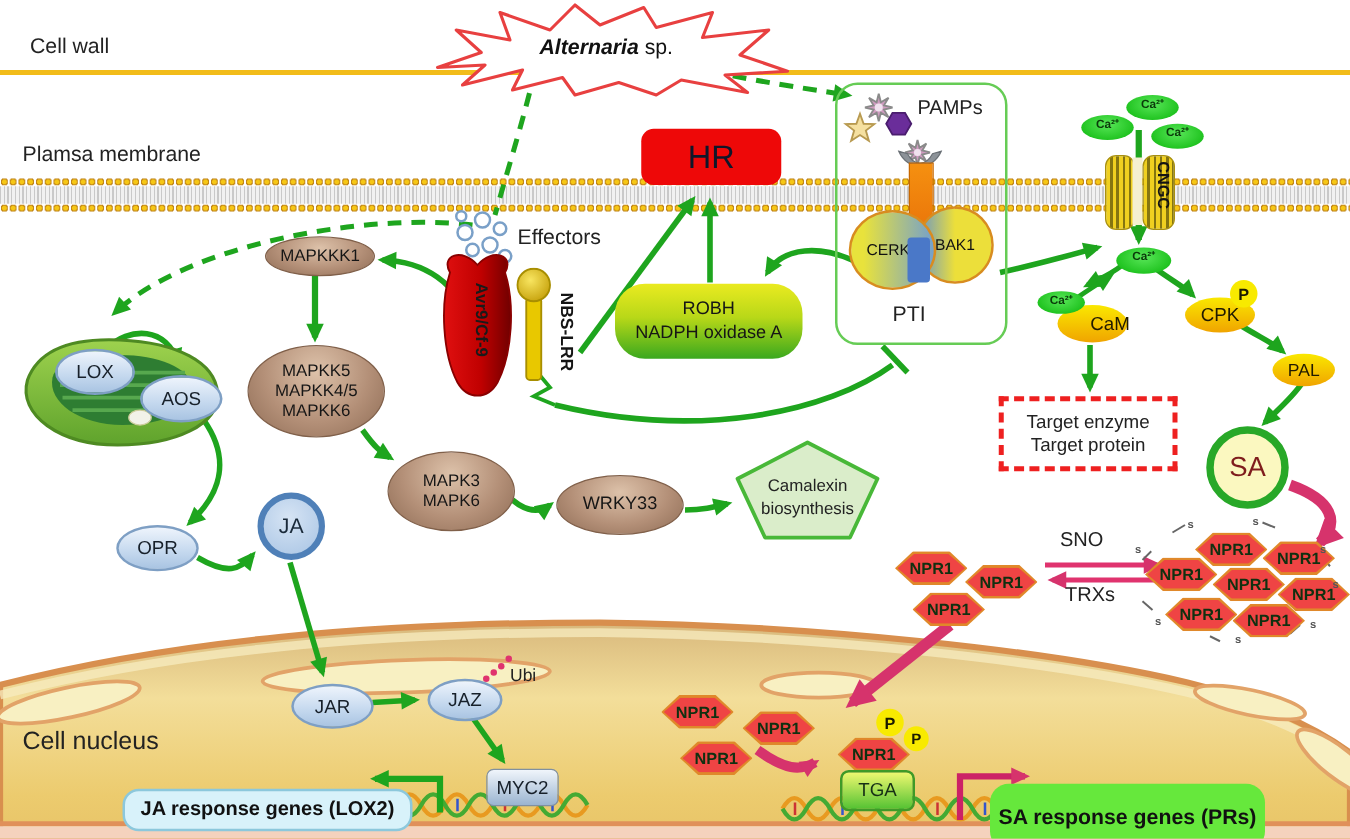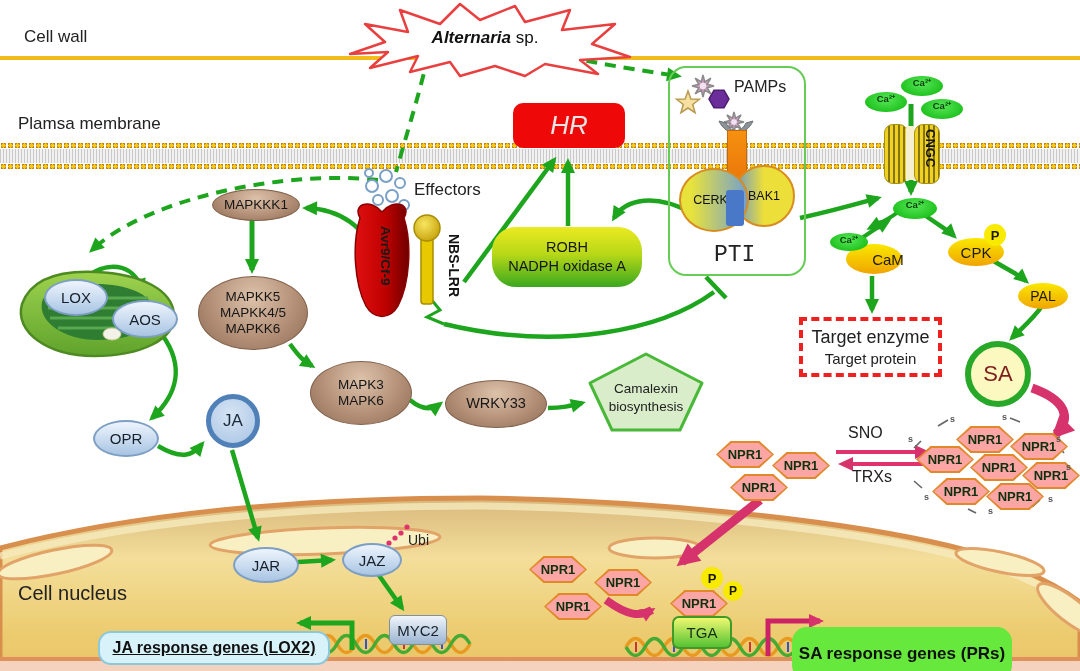--- a/index.html
+++ b/index.html
@@ -15,21 +15,21 @@
         border:2px solid #7e9fc4;border-radius:50%;display:flex;align-items:center;justify-content:center;color:#17202a;}
   .gold{position:absolute;background:linear-gradient(180deg,#fae800 0%, #f0a400 100%);
         border-radius:50%;display:flex;align-items:center;justify-content:center;color:#201a00;}
   .ca{position:absolute;background:radial-gradient(ellipse at 50% 38%, #58e658 0%, #21c421 70%, #12a412 100%);
       border-radius:50%;display:flex;align-items:flex-start;justify-content:center;
       font-size:9.5px;font-weight:bold;color:#0a3a0a;}
   .pcircle{position:absolute;background:#f8ea00;border-radius:50%;display:flex;align-items:center;justify-content:center;font-weight:bold;color:#1a1a00;}
   .hex{position:absolute;width:58px;height:27px;}
   .hex-outer{position:absolute;inset:0;background:#e0882a;
      clip-path:polygon(25% 0,75% 0,100% 50%,75% 100%,25% 100%,0 50%);}
-  .hex-inner{position:absolute;inset:2px;background:#fca5a5;
+  .hex-inner{position:absolute;inset:2px;background:#ef4444;
      clip-path:polygon(25% 0,75% 0,100% 50%,75% 100%,0 50%,25% 0);
      clip-path:polygon(25% 0,75% 0,100% 50%,75% 100%,25% 100%,0 50%);
      display:flex;align-items:center;justify-content:center;font-size:13px;font-weight:bold;color:#103010;}
   .vtext{position:absolute;transform:rotate(90deg);transform-origin:top left;white-space:nowrap;color:#141414;}
   .sbond{position:absolute;font-size:9px;color:#555;font-weight:bold;}
   .membrane{position:absolute;left:0;top:142px;width:1080px;height:28px;}
   .mem-dots{height:7px;background-image:radial-gradient(circle at 3.5px 3.5px, #f6c715 0 2.1px, #c08418 2.1px 2.9px, transparent 3px);background-size:7px 7px;background-repeat:repeat-x;}
   .mem-mid{height:14px;background:repeating-linear-gradient(90deg,#c9c9c9 0 1px,#f1f1f1 1px 3px);}
   .genebox{position:absolute;display:flex;align-items:center;justify-content:center;font-weight:bold;color:#111;}
 </style>
@@ -167,26 +167,26 @@
   <div class="abs" style="left:330px;top:2px;width:310px;height:76px;z-index:10;">
     <svg width="310" height="76" viewBox="0 0 310 76" style="position:absolute;left:0;top:0;">
       <polygon points="20,52 55,40 35,22 78,30 70,8 110,22 130,2 150,18 185,4 195,20 240,8 232,28 285,22 262,42 300,55 250,58 268,72 215,62 195,74 165,64 130,74 120,60 80,70 88,54 40,66 58,50" fill="#ffffff" stroke="#e84040" stroke-width="2.5" stroke-linejoin="round"></polygon>
     </svg>
     <div class="abs" style="left:0;top:26px;width:310px;text-align:center;font-size:17px;color:#111;">
       <span style="font-style:italic;font-weight:600;">Alternaria</span><span> sp.</span>
     </div>
   </div>
 
   <div class="abs" style="left:513px;top:103px;width:112px;height:45px;background:#ee0808;border-radius:10px;display:flex;align-items:center;justify-content:center;z-index:10;">
-    <span style="font-size:26px;color:#e5e5e5;font-style:italic;">HR</span>
+    <span style="font-size:26px;color:#0f172a;">HR</span>
   </div>
 
   <div class="abs" style="left:668px;top:66px;width:134px;height:206px;border:2.5px solid #66cc55;border-radius:18px;z-index:9;"></div>
   <div class="lbl" style="left:734px;top:78px;font-size:16px;z-index:10;">PAMPs</div>
-  <div class="lbl" style="left:714px;top:242px;font-size:23px;z-index:10;font-family:Liberation Mono, monospace;">PTI</div>
+  <div class="lbl" style="left:714px;top:242px;font-size:17px;z-index:10;">PTI</div>
 
   <svg class="abs" style="left:668px;top:60px;z-index:10;" width="134" height="90" viewBox="0 0 134 90">
     <g transform="translate(35,26)">
       <path d="M0,-11 L1.7,-4.2 L7.8,-7.8 L4.2,-1.7 L11,0 L4.2,1.7 L7.8,7.8 L1.7,4.2 L0,11 L-1.7,4.2 L-7.8,7.8 L-4.2,1.7 L-11,0 L-4.2,-1.7 L-7.8,-7.8 L-1.7,-4.2 Z" fill="#cf9cc0" stroke="#8a8a8a" stroke-width="1.5"></path>
         <circle r="3.2" fill="#f0e2ee"></circle>
       </g>
     <g transform="translate(51,39)">
       <polygon points="10,0 5,8.7 -5,8.7 -10,0 -5,-8.7 5,-8.7" fill="#6a2d9a" stroke="#4a1d6e" stroke-width="1.5"></polygon>
       </g>
     <g transform="translate(20,43)">
@@ -241,21 +241,21 @@
     <span>P</span>
     </div>
   <div class="gold" style="left:1018px;top:283px;width:50px;height:26px;z-index:10;">
     <span style="font-size:14px;">PAL</span>
     </div>
   <div class="abs" style="left:965px;top:341px;width:66px;height:66px;border-radius:50%;background:#fbf8c0;border:6px solid #28a828;display:flex;align-items:center;justify-content:center;box-sizing:border-box;z-index:10;">
     <span style="font-size:22px;color:#7f1d1d;">SA</span>
     </div>
 
   <div class="abs" style="left:799px;top:317px;width:135px;height:52px;border:4px dashed #ee2020;display:flex;flex-direction:column;align-items:center;justify-content:center;line-height:1.3;z-index:10;">
-    <span style="font-size:18px;color:#222;">Target enzyme</span>
+    <span style="font-size:15px;color:#222;">Target enzyme</span>
     <span style="font-size:15px;color:#222;">Target protein</span>
   </div>
 
   <svg class="abs" style="left:362px;top:166px;z-index:10;" width="52" height="50" viewBox="0 0 52 50">
     <g fill="#ffffff" stroke="#7aa0c8" stroke-width="2">
       <circle cx="10" cy="20" r="6"></circle>
         <circle cx="24" cy="10" r="6"></circle>
         <circle cx="38" cy="17" r="5"></circle>
       <circle cx="16" cy="34" r="5"></circle>
         <circle cx="30" cy="30" r="6"></circle>
@@ -410,21 +410,21 @@
     <span style="font-size:15px;">JAR</span>
     </div>
   <div class="blue" style="left:342px;top:543px;width:56px;height:30px;z-index:10;">
     <span style="font-size:15px;">JAZ</span>
     </div>
   <div class="lbl" style="left:408px;top:532px;font-size:14px;z-index:10;">Ubi</div>
   <div class="abs" style="left:389px;top:615px;width:56px;height:28px;border-radius:6px;background:linear-gradient(180deg,#f0f5fb,#9ab4d0);border:1.5px solid #8090a0;display:flex;align-items:center;justify-content:center;z-index:10;">
     <span style="font-size:15px;color:#17202a;">MYC2</span>
     </div>
 
-  <div class="genebox" style="left:98px;top:631px;width:228px;height:30px;border-radius:13px;background:#d8f2fa;border:2px solid #8cc8dc;font-size:16px;z-index:10;text-decoration:underline;">
+  <div class="genebox" style="left:98px;top:631px;width:228px;height:30px;border-radius:13px;background:#d8f2fa;border:2px solid #8cc8dc;font-size:16px;z-index:10;">
     <span>JA response genes (LOX2)</span>
     </div>
 
   <div class="hex" style="left:529px;top:556px;z-index:10;">
       <div class="hex-outer"></div>
       <div class="hex-inner">NPR1</div>
     </div>
   <div class="hex" style="left:594px;top:569px;z-index:10;">
       <div class="hex-outer"></div>
       <div class="hex-inner">NPR1</div>

